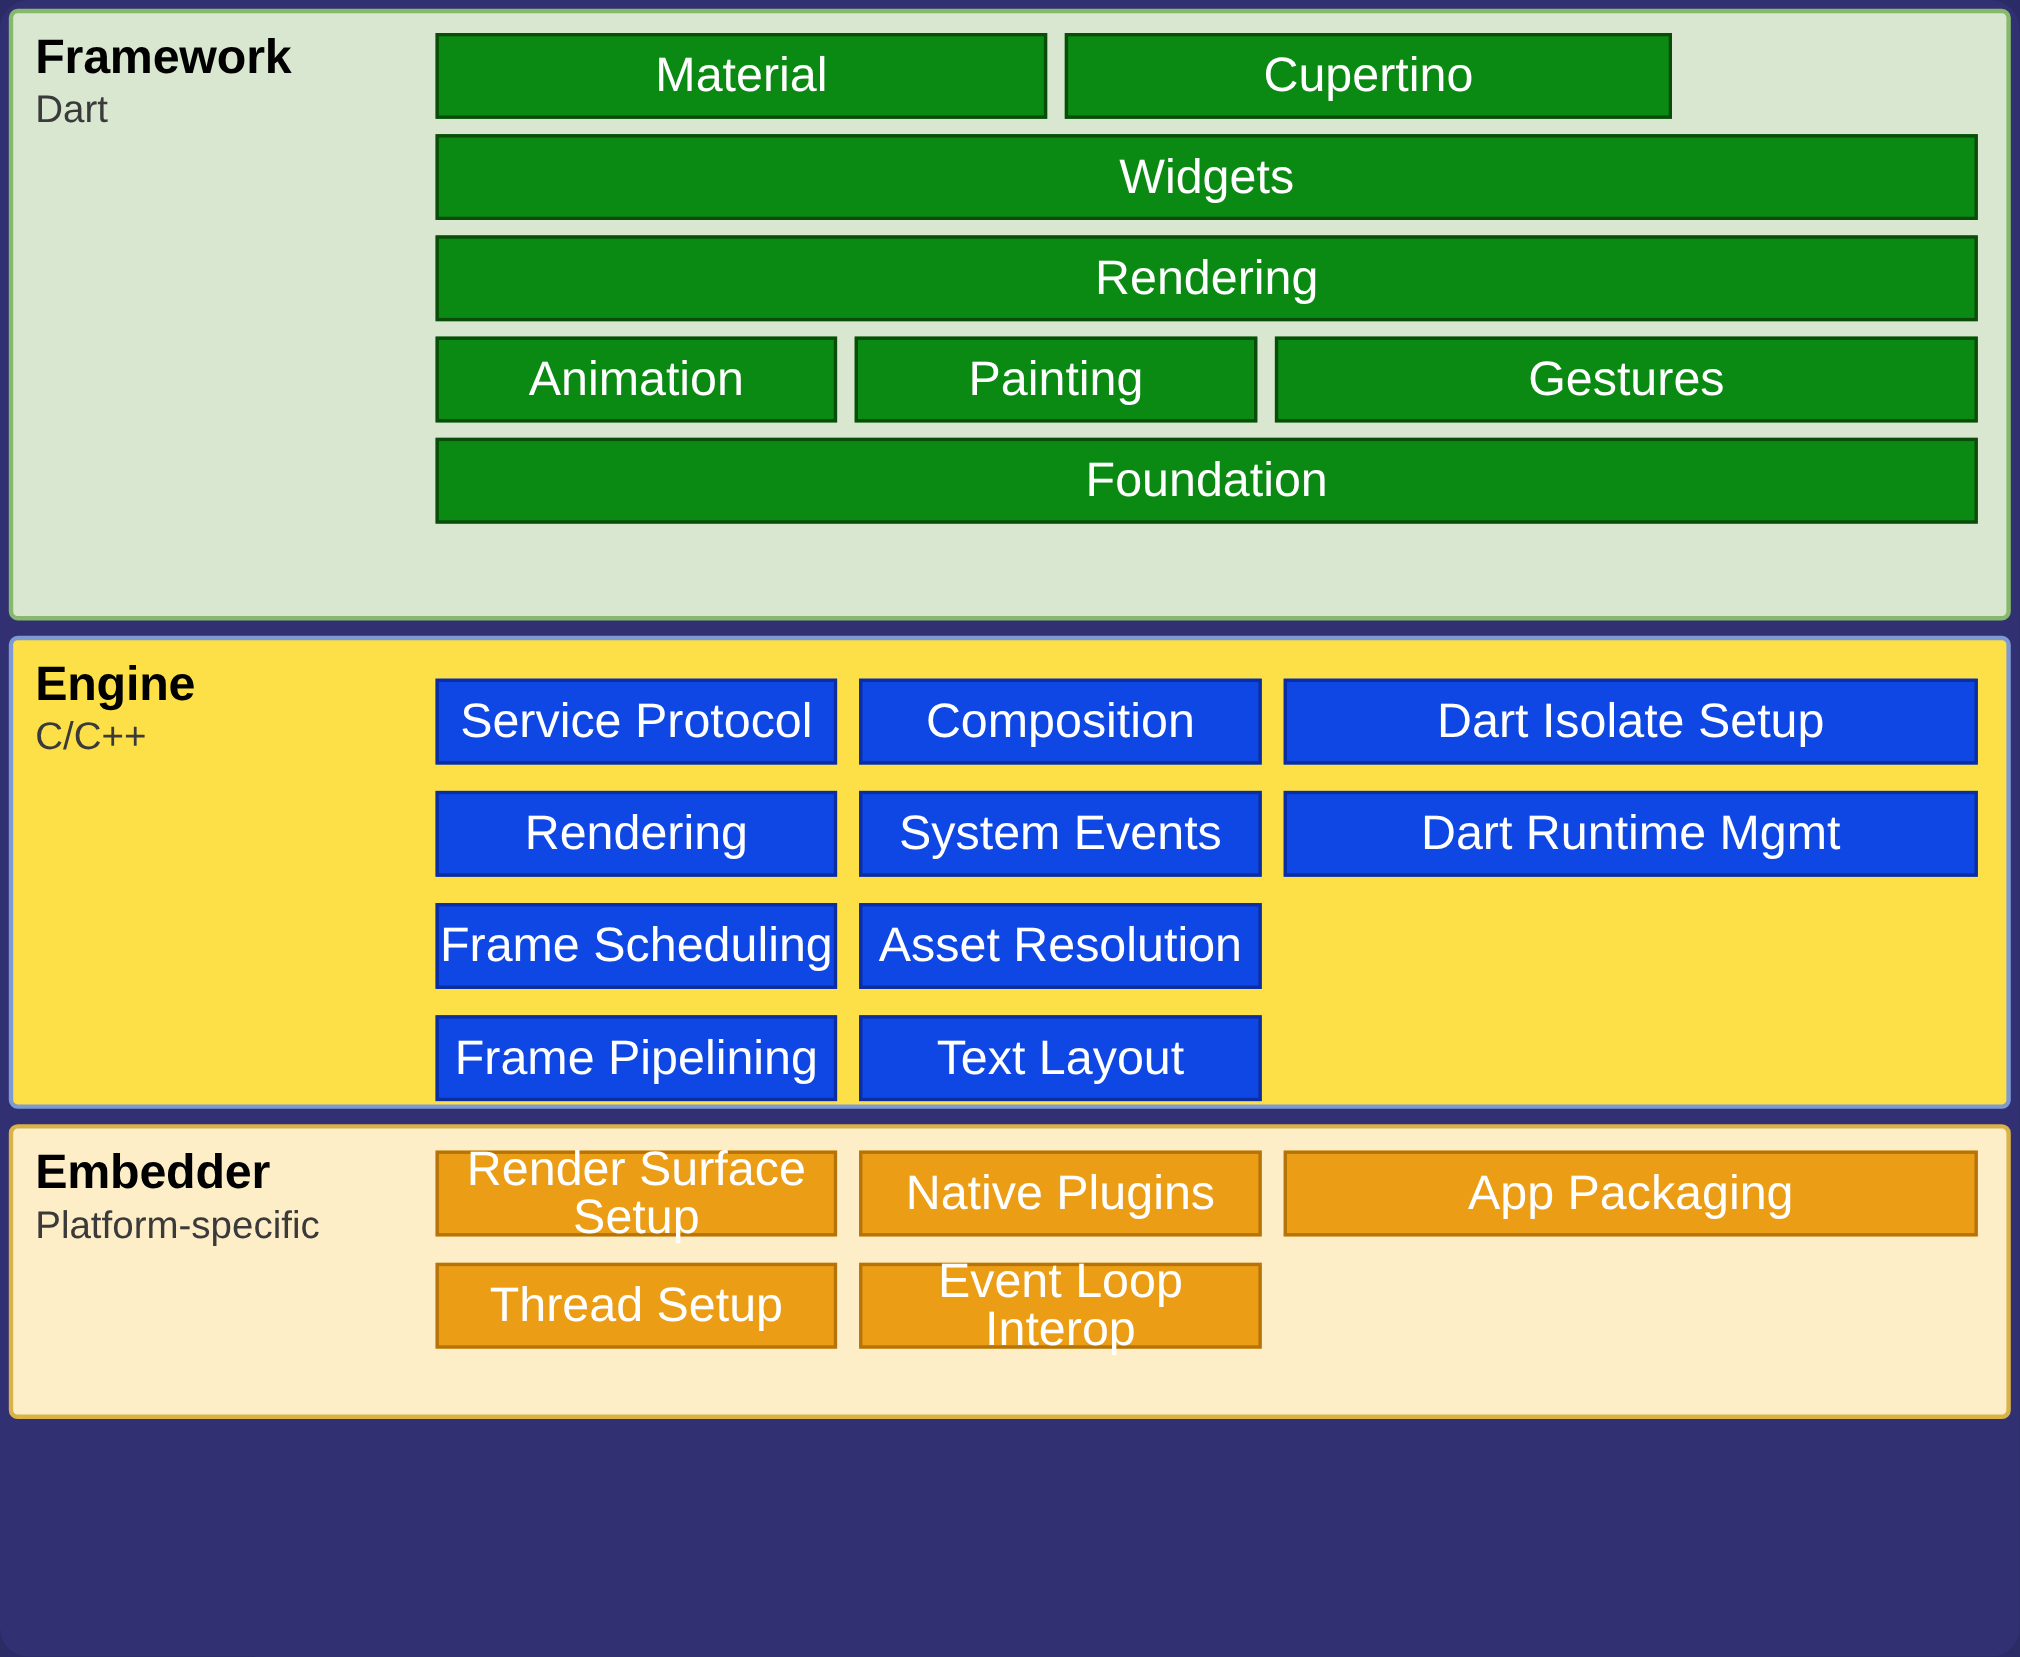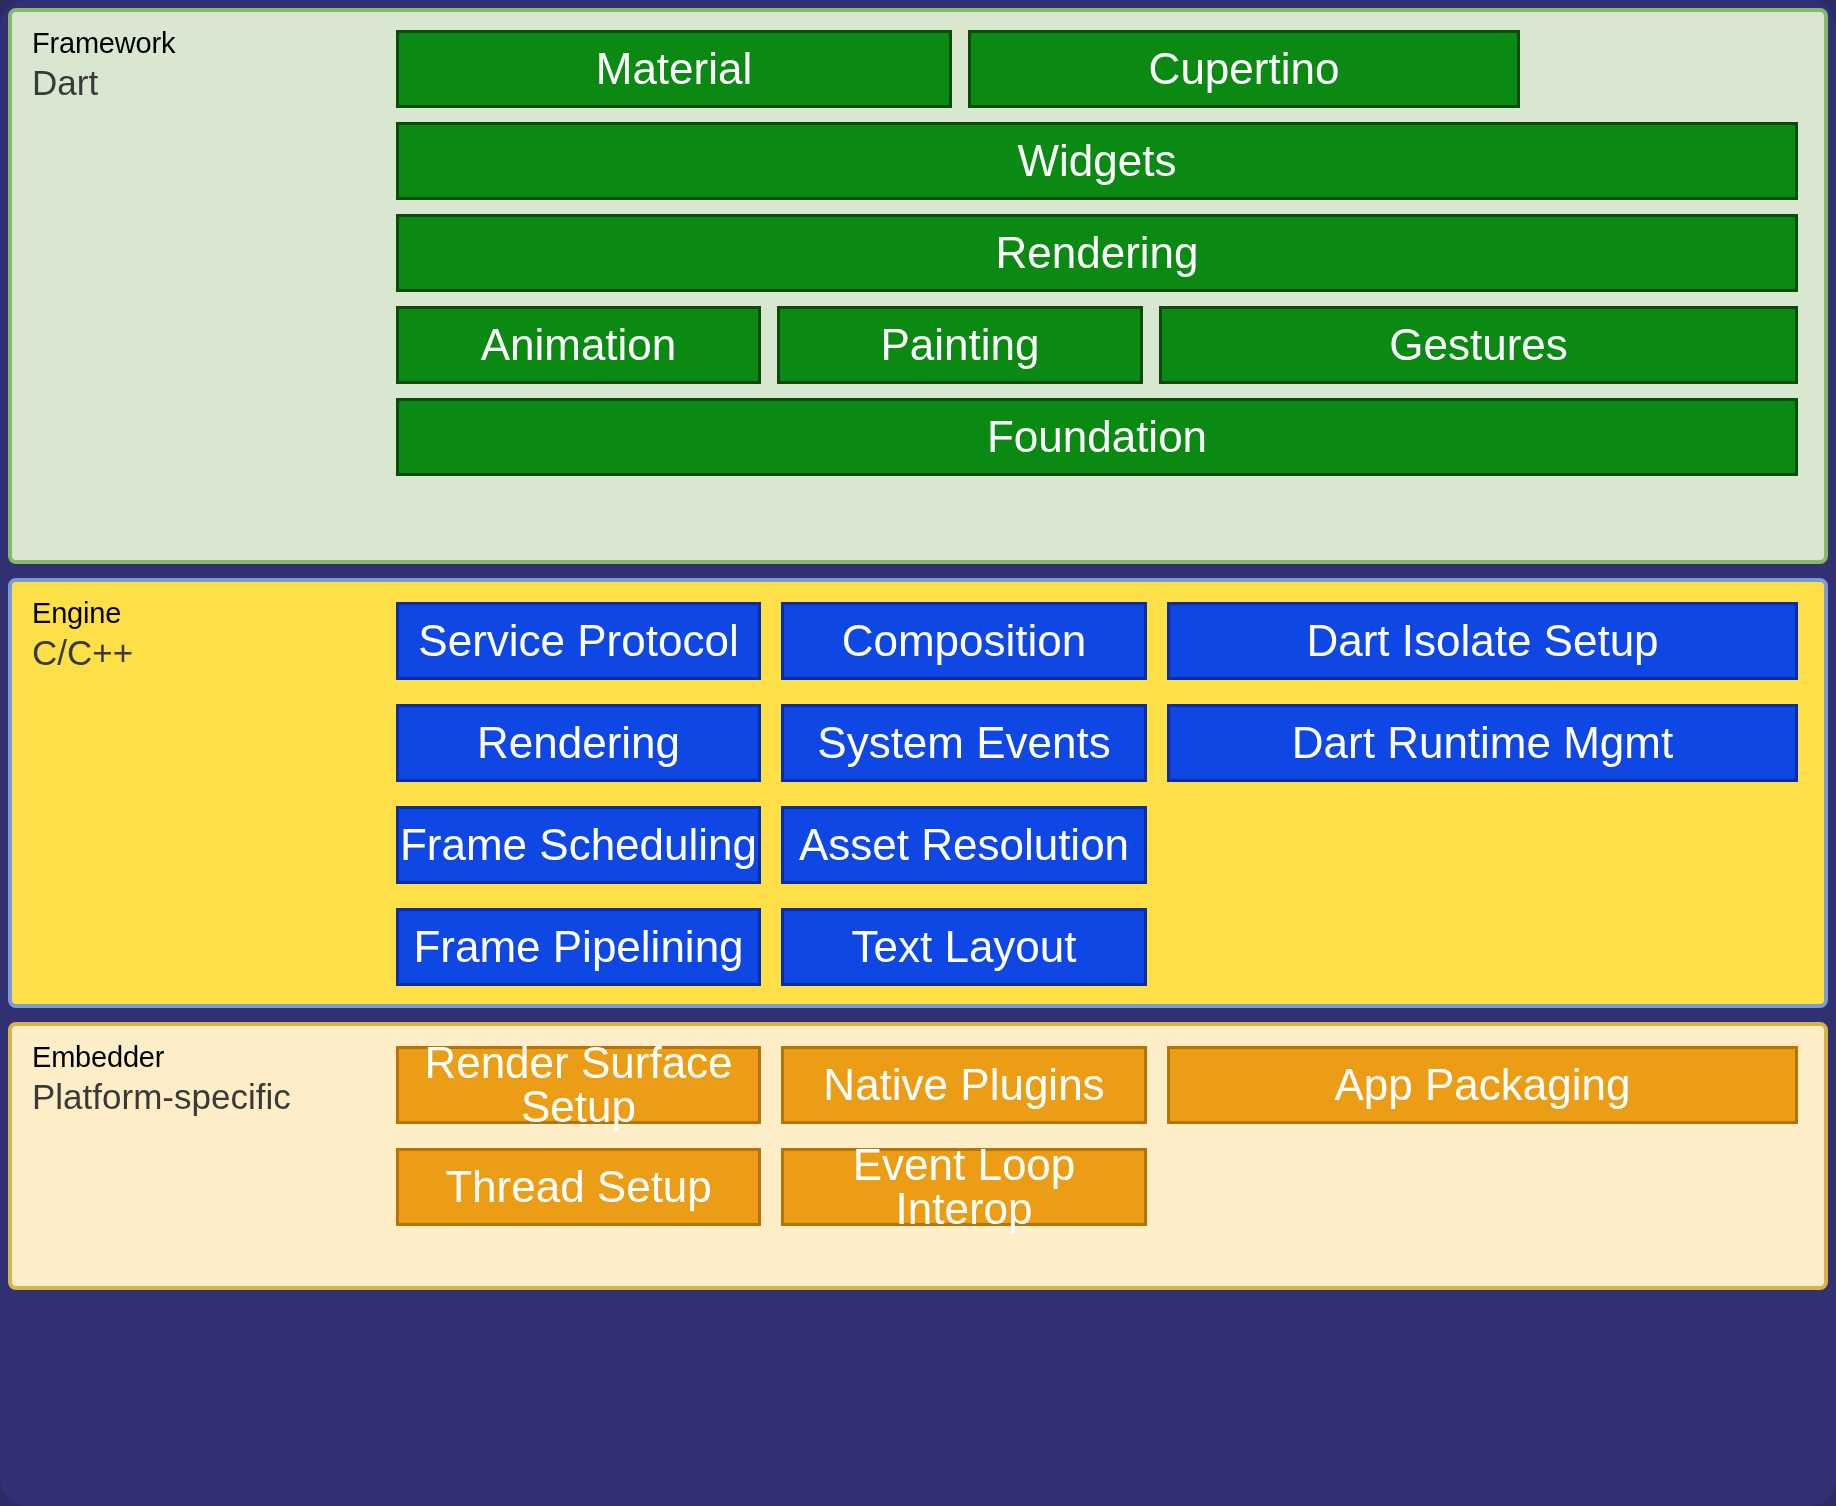--- a/index.html
+++ b/index.html
@@ -52,22 +52,22 @@
     border-color: #d9b348;
     height: 268px;
   }
 
   .layer-header {
     flex: 0 0 384px;
     padding: 16px 0 0 20px;
     box-sizing: border-box;
   }
   .layer-title {
-    font-size: 29px;
-    font-weight: normal;
+    font-size: 44px;
+    font-weight: bold;
     color: #000000;
     line-height: 1.08;
     letter-spacing: -0.2px;
   }
   .layer-subtitle {
     font-size: 35px;
     font-weight: normal;
     color: #3a3a3a;
     line-height: 1.25;
     margin-top: 2px;
@@ -116,21 +116,21 @@
 
   .fw-material { flex: 0 0 556px; }
   .fw-cupertino { flex: 0 0 552px; }
   .fw-full { flex: 1 1 auto; }
   .fw-animation { flex: 0 0 365px; }
   .fw-painting { flex: 0 0 366px; }
   .fw-gestures { flex: 1 1 auto; }
 
   
   .eng-body {
-    padding-top: 20px;
+    padding-top: 35px;
     display: grid;
     grid-template-columns: 365px 366px 1fr;
     grid-auto-rows: 78px;
     column-gap: 20px;
     row-gap: 24px;
     padding-right: 26px;
   }
   .eng-body .box { width: 100%; height: 100%; }
   .eng-empty { visibility: hidden; }
 

